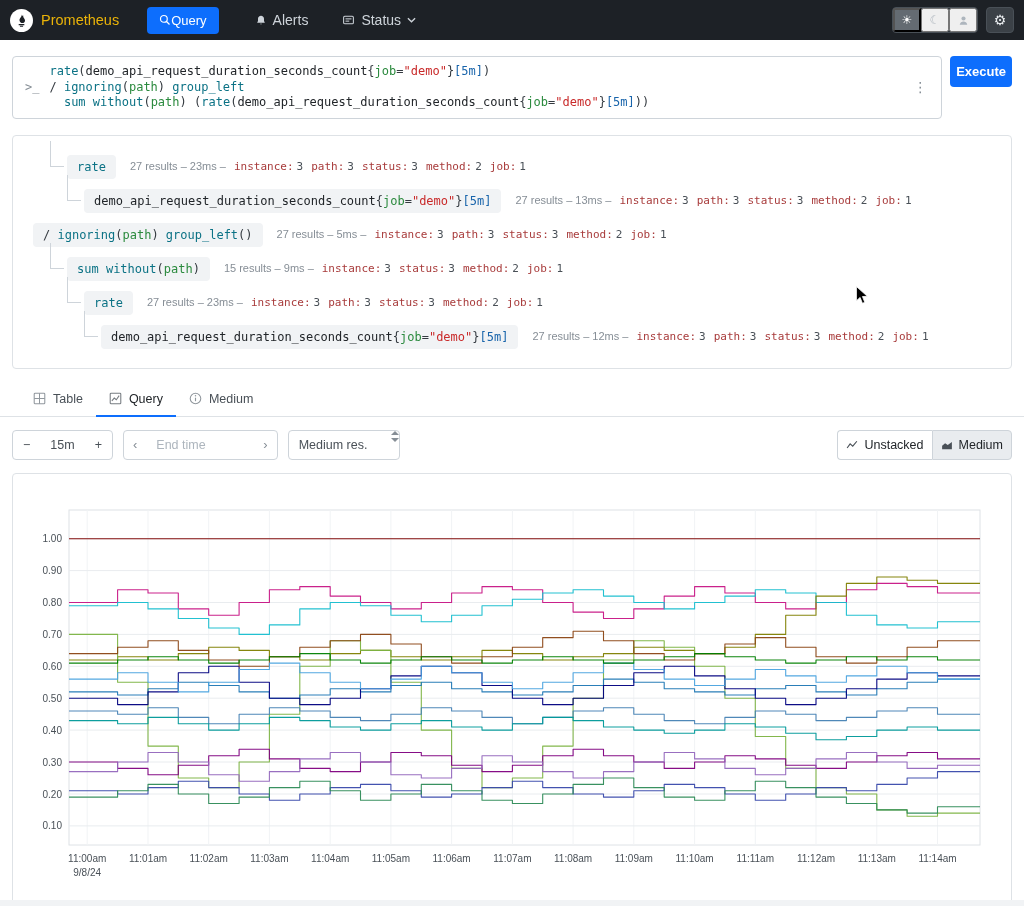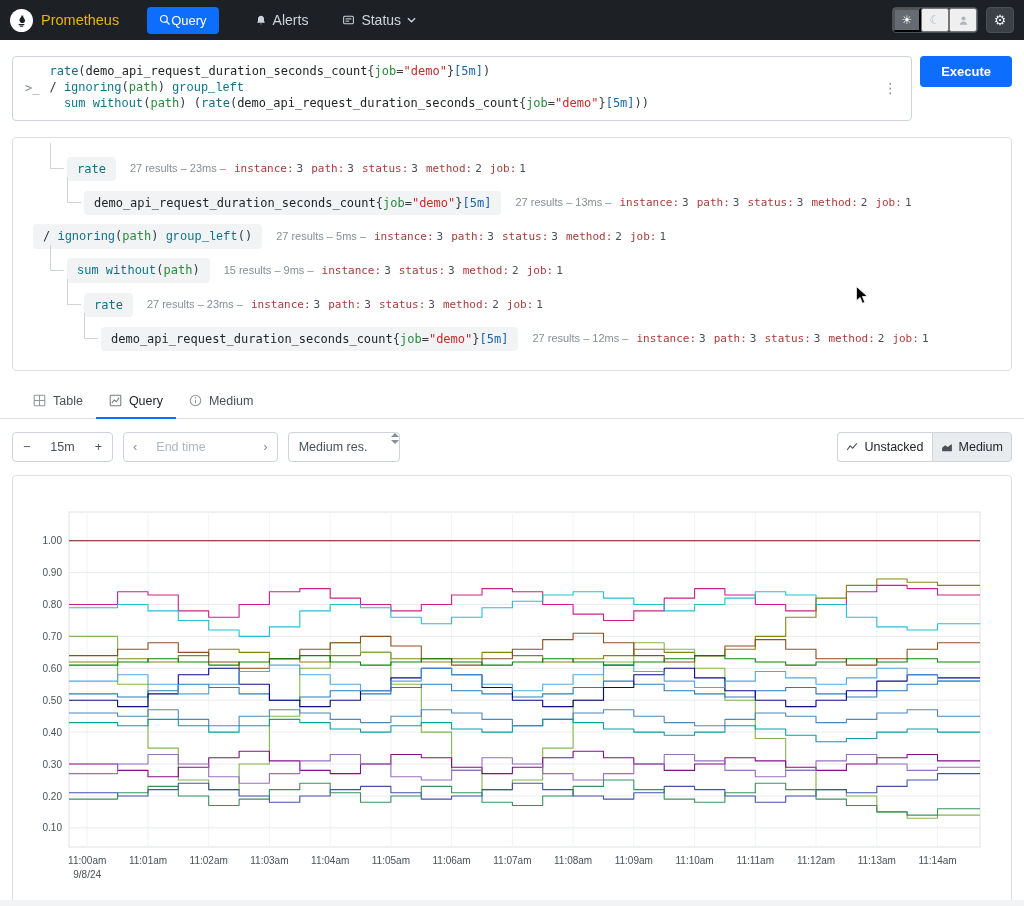--- a/index.html
+++ b/index.html
@@ -20,22 +20,22 @@
   .theme-btn { width: 28px; height: 24px; display: flex; align-items: center; justify-content: center; color: #adb5bd; font-size: 12px; }
   .theme-btn.active { background: #646b72; color: #fff; }
   .gear-btn { width: 28px; height: 26px; border: 1px solid #495057; background: #3b4147; border-radius: 4px; color: #e9ecef; font-size: 14px; display: flex; align-items: center; justify-content: center; }
   
   .editor-row { display: flex; gap: 8px; margin: 16px 12px 0; align-items: flex-start; }
   .editor-box { flex: 1; border: 1px solid #ced4da; border-radius: 4px; display: flex; align-items: center; padding: 7px 10px; min-height: 60px; }
   .prompt { font-family: "DejaVu Sans Mono", monospace; color: #868e96; font-size: 12px; margin: 0 10px 0 2px; }
   .code-wrap { flex: 1; }
   .code-line { font-family: "DejaVu Sans Mono", monospace; font-size: 12px; line-height: 15.5px; white-space: pre; }
   .kebab { color: #868e96; font-size: 14px; padding: 0 4px; align-self: center; }
-  .execute-btn { background: #0d6efd; color: #fff; border: none; border-radius: 4px; height: 31px; padding: 0 21px; font-size: 13px; font-weight: bold; }
-  .tk-fn { color: #0b7285; } .tk-kw { color: #0b7285; font-family: Liberation Mono, monospace; } .tk-m { color: #212529; margin-top: 32px; }
+  .execute-btn { background: #0d6efd; color: #fff; border: none; border-radius: 4px; height: 31px; padding: 0 6px; font-size: 13px; font-weight: bold; }
+  .tk-fn { color: #0b7285; } .tk-kw { color: #0b7285; } .tk-m { color: #212529; margin-top: 32px; }
   .tk-lbl { color: #2b8a3e; } .tk-str { color: #c92a2a; } .tk-dur { color: #1864ab; } .tk-p { color: #343a40; }
   
   .tree-box { margin: 16px 12px 0; border: 1px solid #dee2e6; border-radius: 4px; padding: 14px 14px; }
   .tree-row { display: flex; align-items: center; height: 34px; }
   .elbow { width: 14px; height: 26px; border-left: 1px solid #ced4da; border-bottom: 1px solid #ced4da; align-self: flex-start; margin-top: -9px; margin-right: 3px; flex: none; }
   .chip { background: #f1f3f5; border-radius: 4px; padding: 5px 10px; font-family: "DejaVu Sans Mono", monospace; font-size: 12px; white-space: nowrap; }
   .stats { margin-left: 14px; font-size: 11px; color: #868e96; white-space: nowrap; }
   .lbl-name { color: #a83b3b; font-family: "DejaVu Sans Mono", monospace; font-size: 11px; margin-left: 8px; }
   .lbl-val { color: #495057; font-family: "DejaVu Sans Mono", monospace; font-size: 11px; margin-left: 3px; }
   

